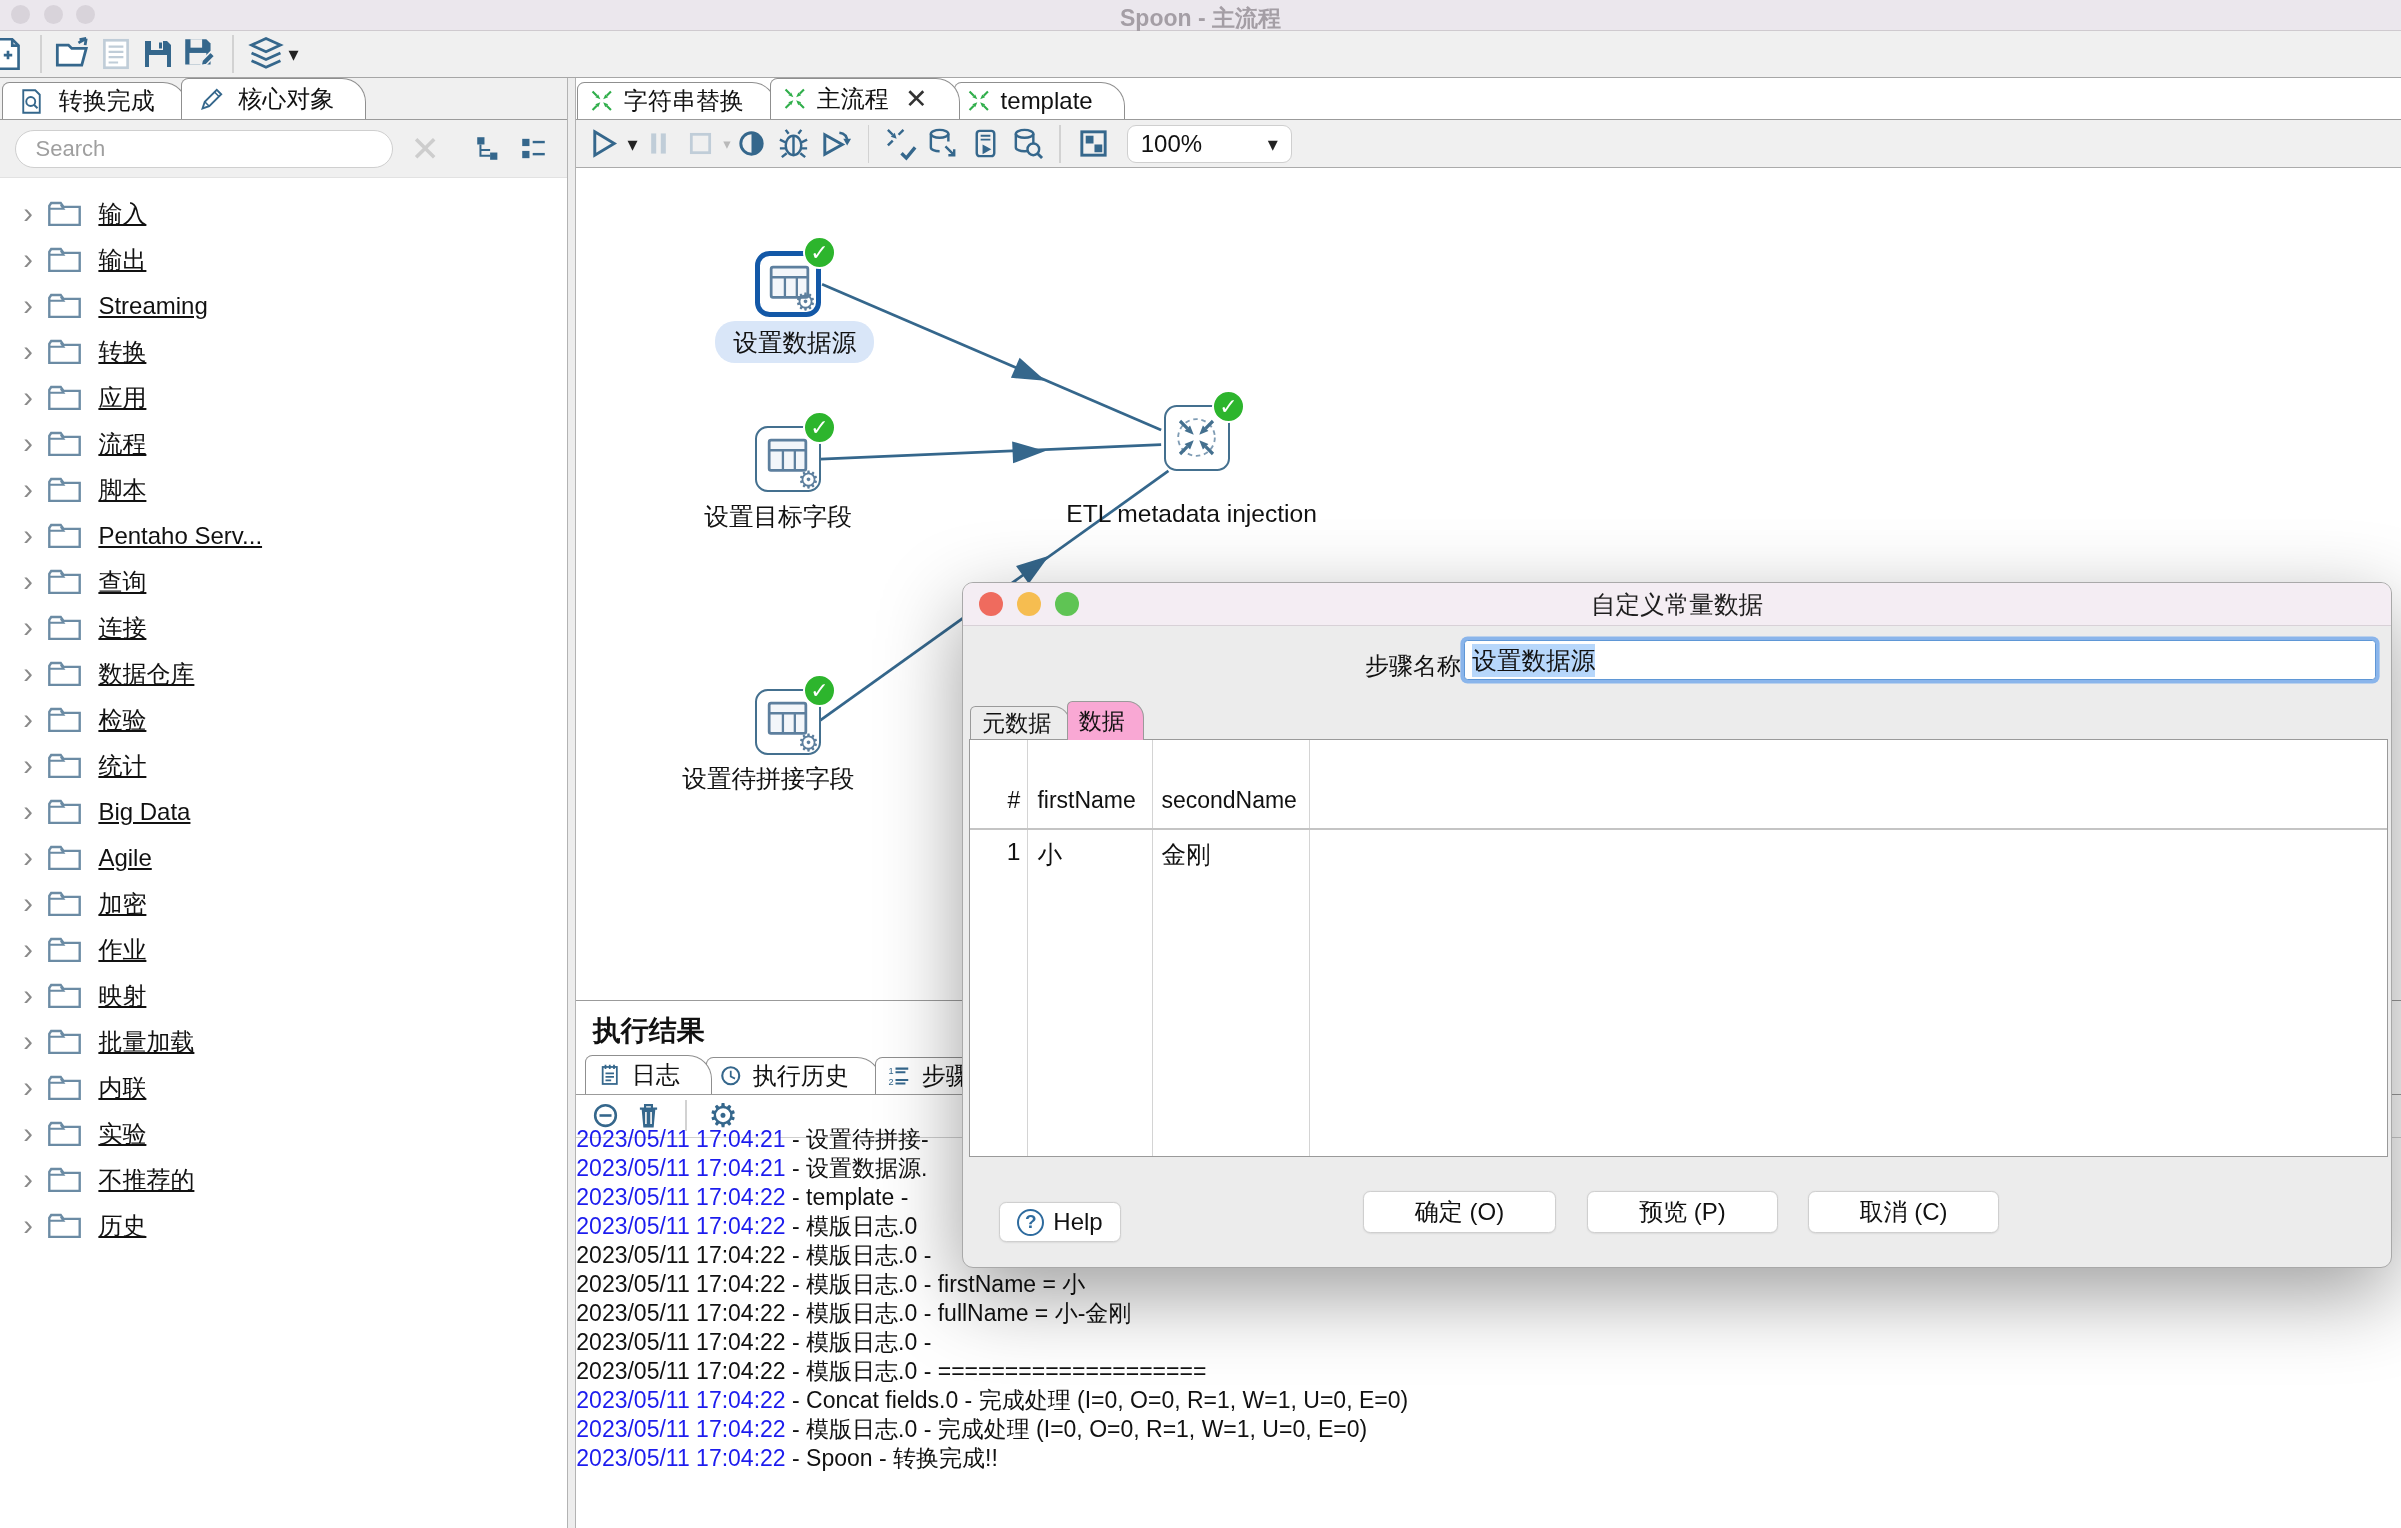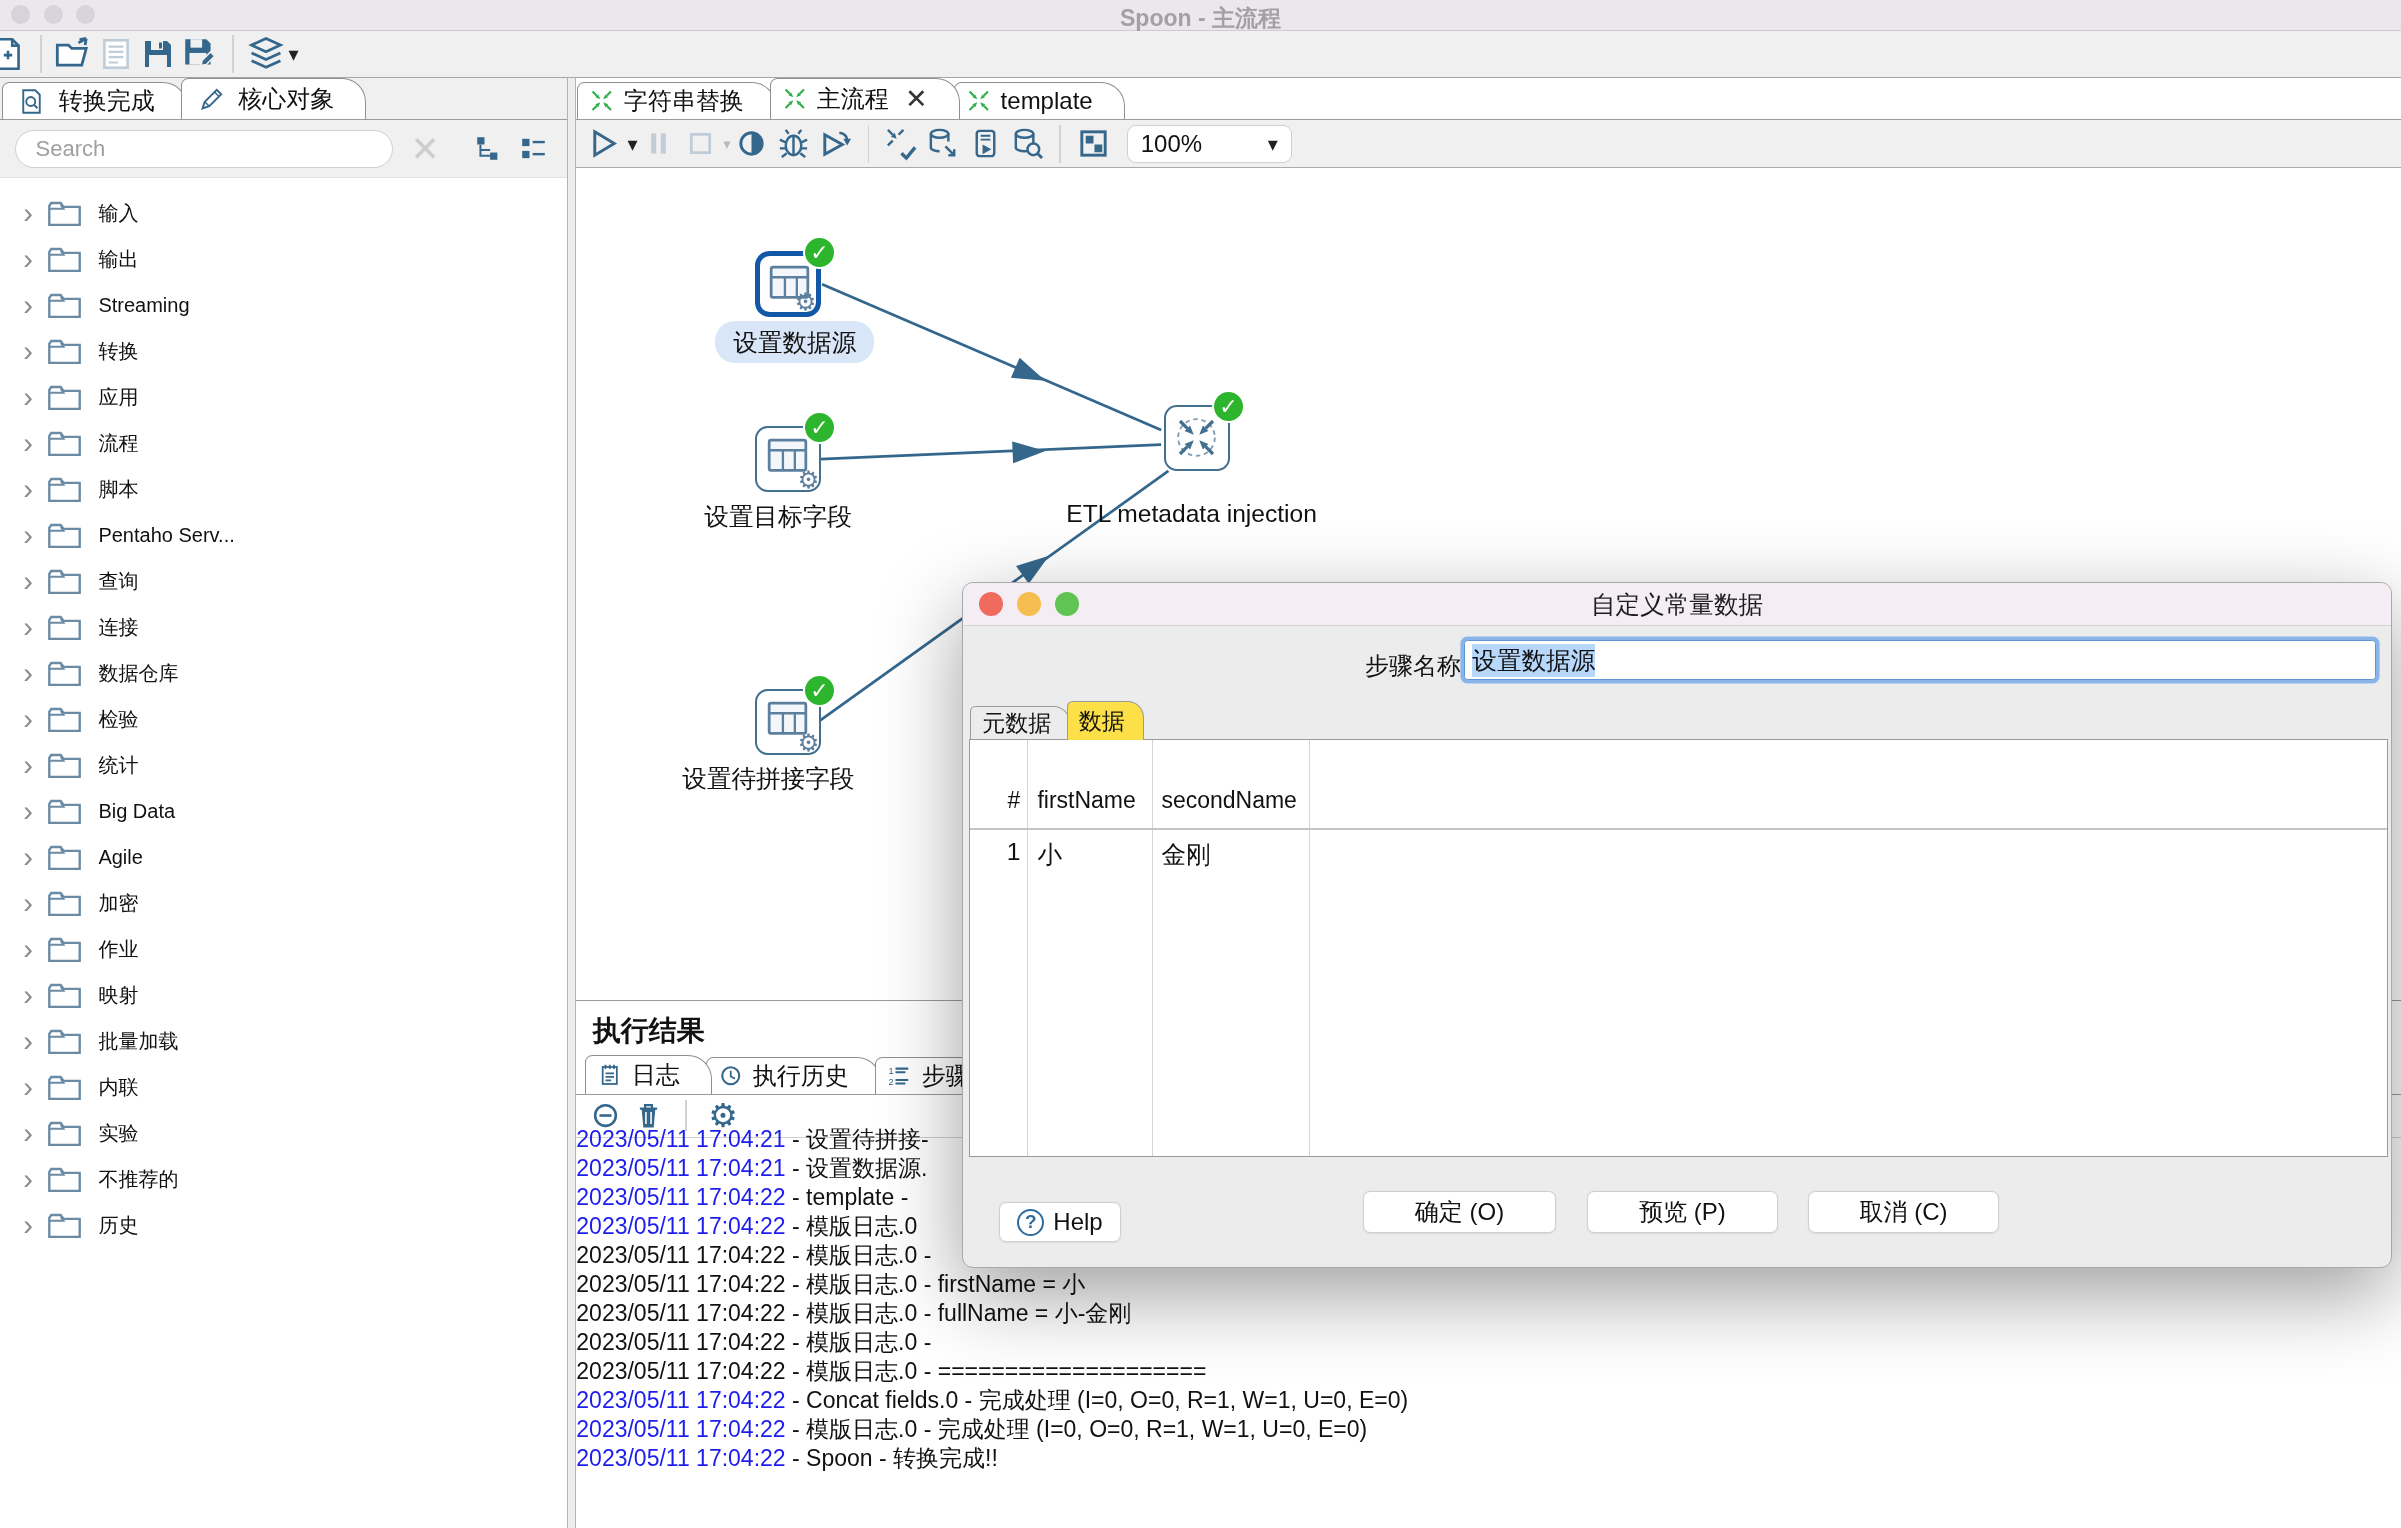--- a/index.html
+++ b/index.html
@@ -31,21 +31,21 @@
   .side-tabs{height:41px;padding-left:1.8px;}
   .search-row{height:57px;background:#f0f0f0;display:flex;align-items:center;padding:0 14.6px;border-bottom:0.9px solid #e2e2e2;}
   .search-input{width:336px;height:36px;border-radius:19px;border:0.9px solid #cfcfcf;background:#fff;font-size:22px;color:#737373;padding:0 20px;outline:none;font-family:inherit;}
   .search-input::placeholder{color:#9f9f9f;}
   .clear-x{font-size:35px;color:#cdcdcd;margin:0 31px 0 18px;line-height:1;}
   .mini-icon{width:36px;height:36px;color:#35678c;display:flex;align-items:center;justify-content:center;}
   .tree{flex:1;background:#fff;padding-top:12.8px;overflow:hidden;}
   .tree-row{height:46px;display:flex;align-items:center;padding-left:9px;}
   .chev{width:38px;text-align:center;color:#8b8b8b;font-size:29px;line-height:1;}
   .folder-ic{margin-right:16.4px;display:flex;}
-  .tree-label{font-size:20px;}
+  .tree-label{font-size:24px;text-decoration:underline;}
   
   .doc-tabs{height:41px;background:#fff;padding-left:0.9px;}
   .trans-ic{color:#2fae4a;display:flex;}
   .canvas-toolbar{height:47px;background:#f0f0f0;border-bottom:0.9px solid #ababab;display:flex;align-items:center;padding-left:7.3px;}
   .zoom-select{width:137px;height:36px;background:#fff;border:0.9px solid #cfcfcf;border-radius:9px;display:flex;align-items:center;justify-content:space-between;padding:0 12.8px;margin-left:12.8px;font-size:24px;}
   .canvas{flex:1;position:relative;background:#fff;overflow:hidden;}
   .arrows{position:absolute;left:0;top:0;width:100%;height:100%;}
   .step{position:absolute;width:66px;height:66px;}
   .step-icon{width:66px;height:66px;background:#fff;border:2.7px solid #44708f;border-radius:12.8px;box-sizing:border-box;position:relative;}
   .step.selected .step-icon{border:5.5px solid #1358a7;border-radius:14.6px;}
@@ -69,21 +69,21 @@
   .dialog{position:absolute;left:962px;top:582px;width:1430px;height:686px;background:#ececec;border:0.9px solid #a9a9a9;border-radius:11px;box-shadow:0 27px 82px rgba(0,0,0,.38);z-index:10;box-sizing:border-box;}
   .dlg-titlebar{height:42px;background:#f4edf3;border-bottom:0.9px solid #d8d1d7;border-radius:10px 10px 0 0;position:relative;display:flex;align-items:center;justify-content:center;font-size:24.6px;color:#1d1d1d;}
   .dlg-lights{position:absolute;left:16.4px;top:9px;display:flex;gap:13.7px;}
   .dlg-light{width:24px;height:24px;border-radius:50%;}
   .red{background:#ef6b5e;}  .yellow{background:#f6bd50;}  .green{background:#5fc454;}
   .dlg-name-label{position:absolute;left:402px;top:67px;font-size:24px;}
   .dlg-name-input{position:absolute;left:501px;top:57px;width:912px;height:40px;background:#fff;border:0.9px solid #5f97d6;border-radius:3.6px;box-shadow:0 0 0 3.6px #8ab5eb;display:flex;align-items:center;padding-left:7.3px;font-size:24.6px;box-sizing:border-box;}
   .sel-text{background:#b7d7fb;}
   .dlg-tabs{position:absolute;left:7.3px;top:119px;height:38px;display:flex;align-items:flex-end;}
   .dlg-tab{height:33px;background:#ececec;border:0.9px solid #9a9a9a;border-bottom:none;border-radius:5.5px 16.4px 0 0;display:flex;align-items:center;padding:0 18px 0 11px;font-size:23px;margin-right:-3.6px;}
-  .dlg-tab.sel{height:38px;background:#fde047;z-index:3;}
+  .dlg-tab.sel{height:38px;background:#f9a8d4;z-index:3;}
   .dlg-table{position:absolute;left:6.4px;top:156px;width:1419px;height:418px;background:#fff;border:0.9px solid #9a9a9a;box-sizing:border-box;}
   .vline{position:absolute;top:0;bottom:0;width:0.9px;background:#d4d4d4;}
   .hdr-line{position:absolute;left:0;right:0;top:88px;height:1.8px;background:#c4c4c4;}
   .th{position:absolute;top:47px;font-size:23px;color:#111;}
   .td{position:absolute;top:98px;font-size:24.6px;color:#111;}  
   .dlg-btn{position:absolute;height:40px;background:#fff;border:0.9px solid #cfcfcf;border-radius:7.3px;display:flex;align-items:center;justify-content:center;font-size:24px;box-shadow:0 0.9px 1.8px rgba(0,0,0,.08);}
   .help-icon{width:27px;height:27px;border-radius:50%;border:2.7px solid #2e6b9e;color:#2e6b9e;font-size:19px;font-weight:bold;display:flex;align-items:center;justify-content:center;margin-right:9px;box-sizing:border-box;}
   svg.ic{display:block;}
 </style>
 </head>

